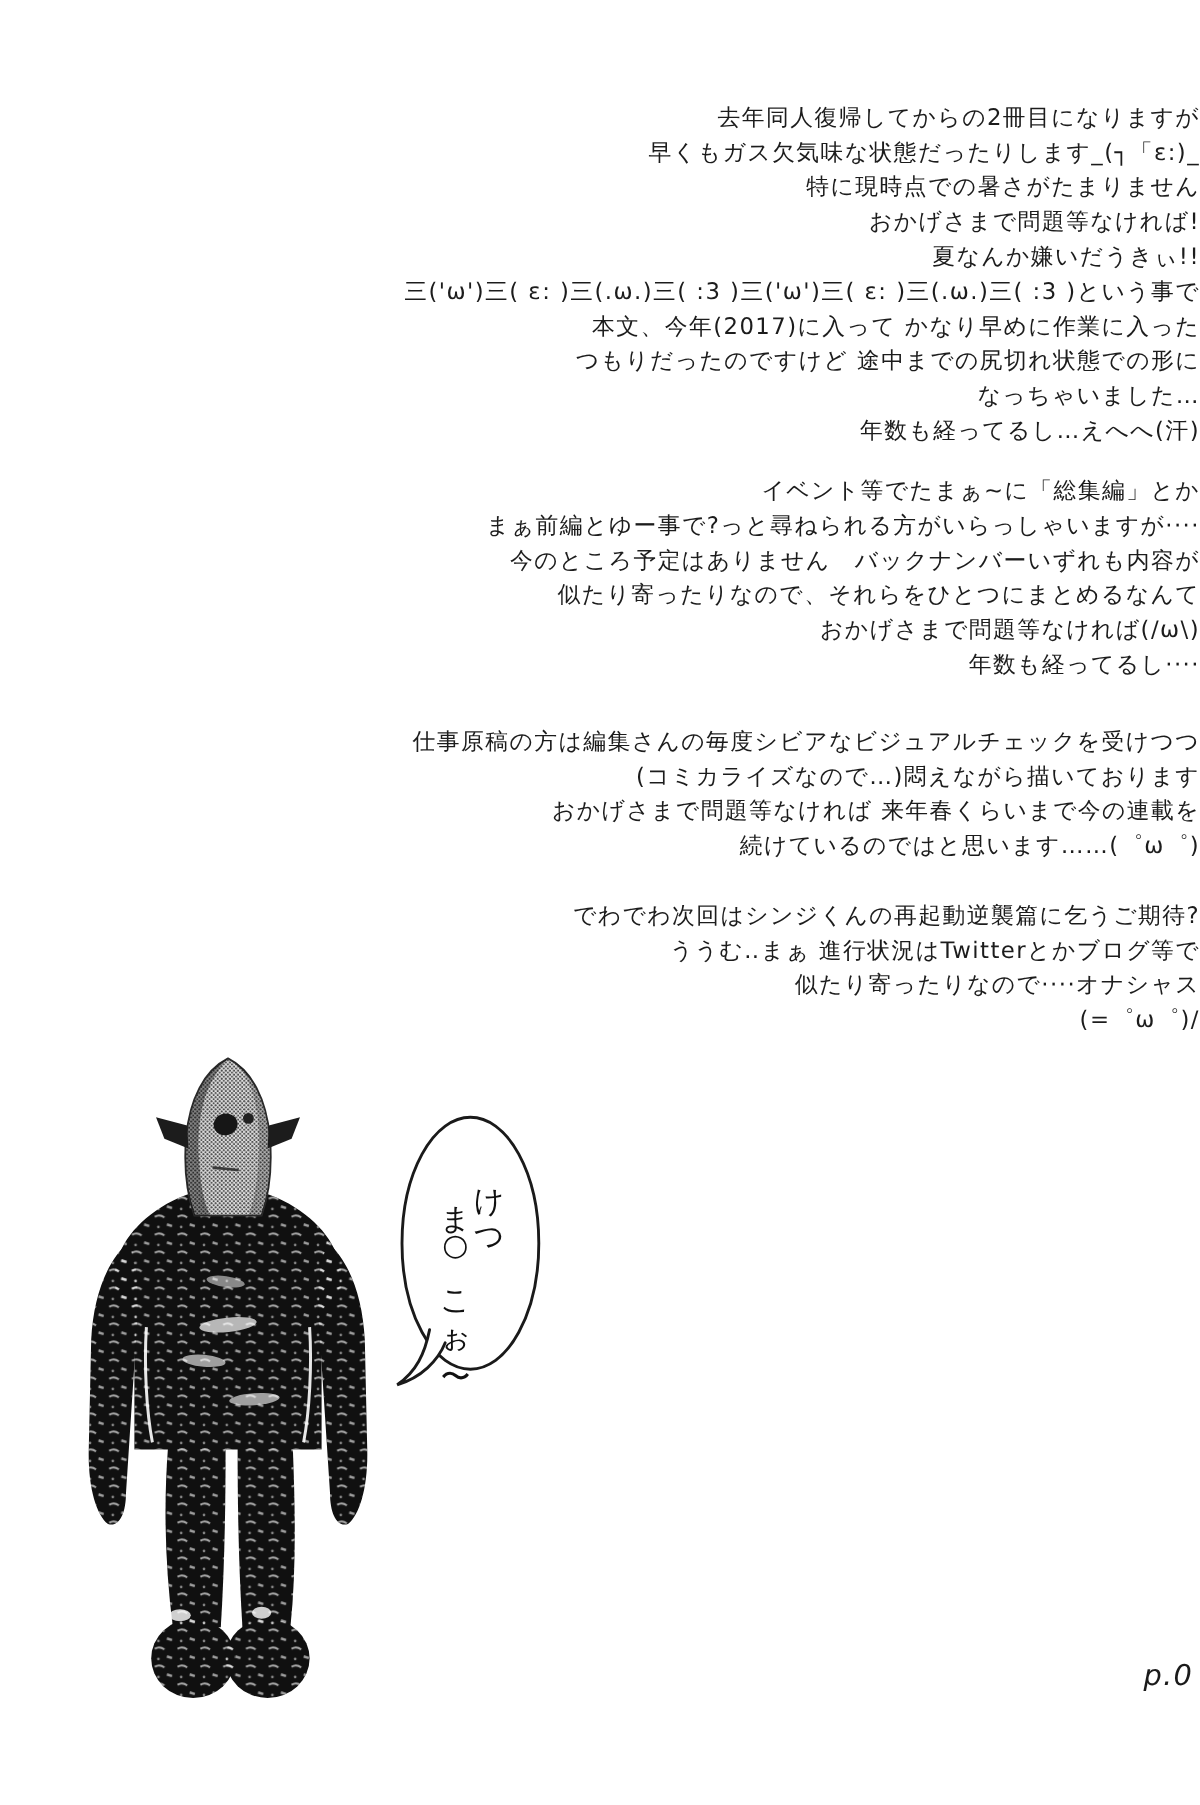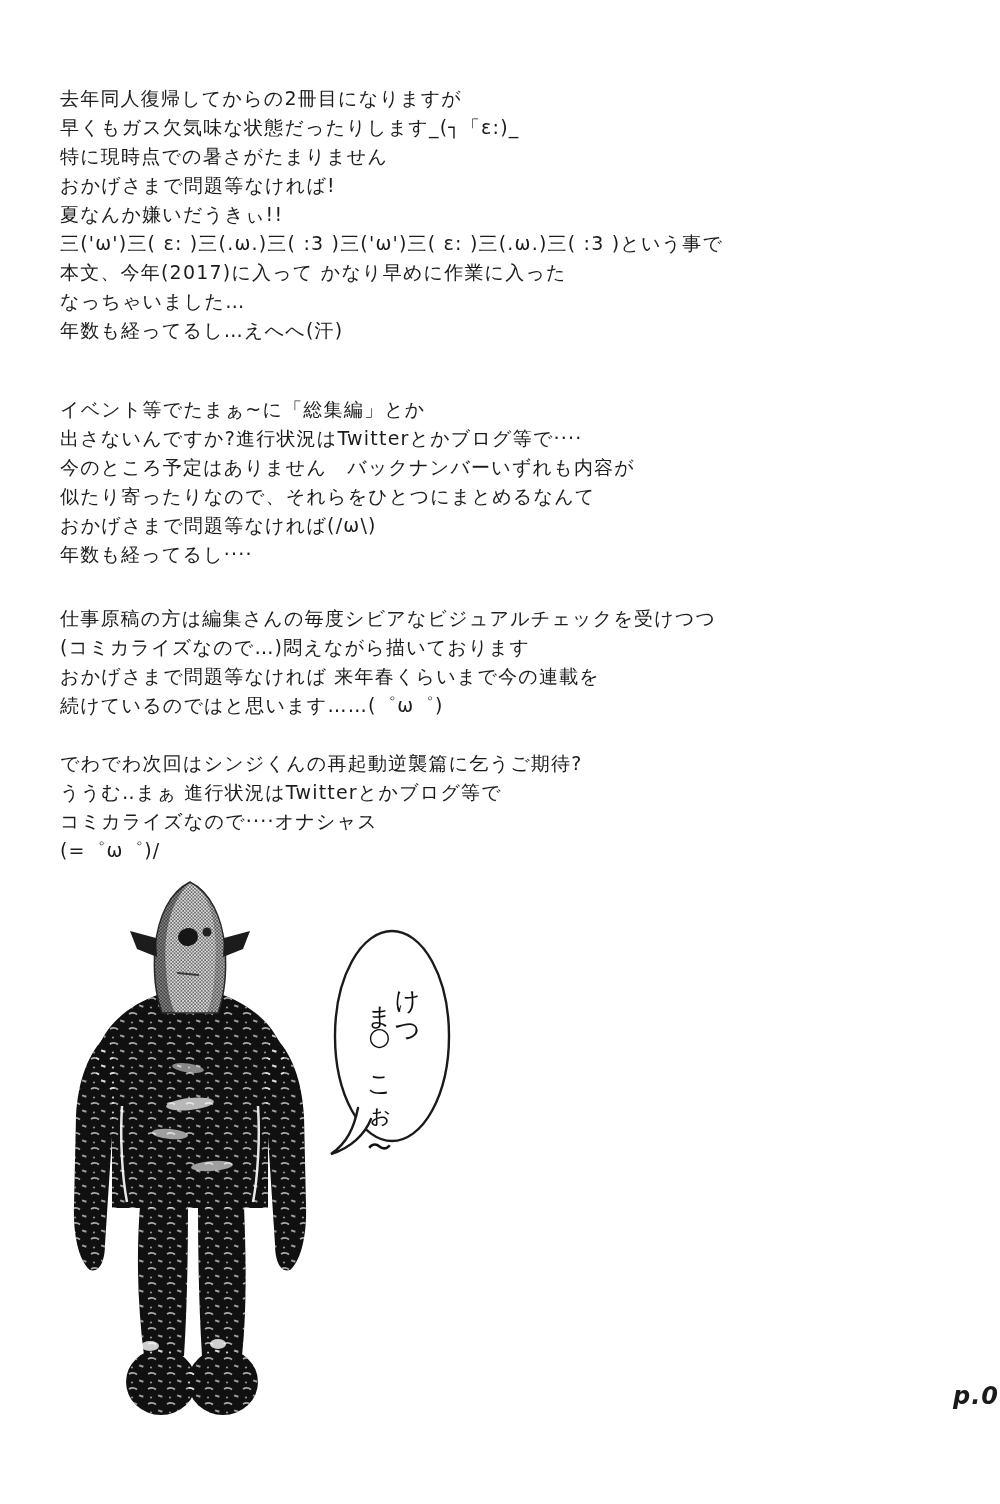--- a/index.html
+++ b/index.html
@@ -10,21 +10,21 @@
     position: relative;
     font-family: "DejaVu Sans", sans-serif;
     color: #1b1b1b;
   }
   .page { position: absolute; inset: 0; }
 
   
   .para {
     position: absolute;
     left: 60px; width: 940px;
-    text-align: left;
+    text-align: right;
   }
   .line {
     height: 29px; line-height: 29px;
     font-size: 19px;
     letter-spacing: 1.2px;
     white-space: nowrap;
     color: #1c1c1c;
   }
   .p1 { top: 84px; }
   .p2 { top: 395px; }
@@ -42,21 +42,21 @@
     color: #111;
     white-space: nowrap;
   }
   .v-right { left: 391px; top: 973px; }
   .v-left  { left: 363px; top: 987px; }
 
   .pagenum {
     position: absolute;
     left: 953px; top: 1382px;
     font-size: 24px;
-    font-weight: bold;
+    font-weight: normal;
     font-style: italic;
     letter-spacing: 1px;
     color: #1a1a1a;
     white-space: nowrap;
   }
   svg { position: absolute; display: block; }
   .robot-svg  { left: 70px;  top: 876px; }
   .bubble-svg { left: 320px; top: 915px; }
 </style>
 </head>
@@ -65,44 +65,45 @@
 <div class="page">
 
   <div class="para p1">
     <div class="line">去年同人復帰してからの2冊目になりますが</div>
     <div class="line">早くもガス欠気味な状態だったりします_(┐「ε:)_</div>
     <div class="line">特に現時点での暑さがたまりません</div>
     <div class="line">おかげさまで問題等なければ!</div>
     <div class="line">夏なんか嫌いだうきぃ!!</div>
     <div class="line">三('ω')三( ε: )三(.ω.)三( :3 )三('ω')三( ε: )三(.ω.)三( :3 )という事で</div>
     <div class="line">本文、今年(2017)に入って かなり早めに作業に入った</div>
+    <div class="line">つもりだったのですけど 途中までの尻切れ状態での形に</div>
     <div class="line">なっちゃいました…</div>
     <div class="line">年数も経ってるし…えへへ(汗)</div>
   </div>
 
   <div class="para p2">
     <div class="line">イベント等でたまぁ~に「総集編」とか</div>
-    <div class="line">出さないんですか?進行状況はTwitterとかブログ等で····</div>
+    <div class="line">まぁ前編とゆー事で?っと尋ねられる方がいらっしゃいますが····</div>
     <div class="line">今のところ予定はありません　バックナンバーいずれも内容が</div>
     <div class="line">似たり寄ったりなので、それらをひとつにまとめるなんて</div>
     <div class="line">おかげさまで問題等なければ(/ω\)</div>
     <div class="line">年数も経ってるし····</div>
   </div>
 
   <div class="para p3">
     <div class="line">仕事原稿の方は編集さんの毎度シビアなビジュアルチェックを受けつつ</div>
     <div class="line">(コミカライズなので…)悶えながら描いております</div>
     <div class="line">おかげさまで問題等なければ 来年春くらいまで今の連載を</div>
     <div class="line">続けているのではと思います……(゜ω゜)</div>
   </div>
 
   <div class="para p4">
     <div class="line">でわでわ次回はシンジくんの再起動逆襲篇に乞うご期待?</div>
     <div class="line">ううむ‥まぁ 進行状況はTwitterとかブログ等で</div>
-    <div class="line">コミカライズなので····オナシャス</div>
+    <div class="line">似たり寄ったりなので····オナシャス</div>
     <div class="line">(=゜ω゜)/</div>
   </div>
 
   <svg class="robot-svg" width="244" height="552" viewBox="0 0 244 552" aria-hidden="true">
     <defs>
       <pattern id="headDots" width="3.4" height="3.4" patternUnits="userSpaceOnUse">
         <rect width="3.4" height="3.4" fill="#dedede"></rect>
         <circle cx="0.9" cy="0.9" r="0.85" fill="#4a4a4a"></circle>
         <circle cx="2.6" cy="2.6" r="0.85" fill="#4a4a4a"></circle>
       </pattern>

